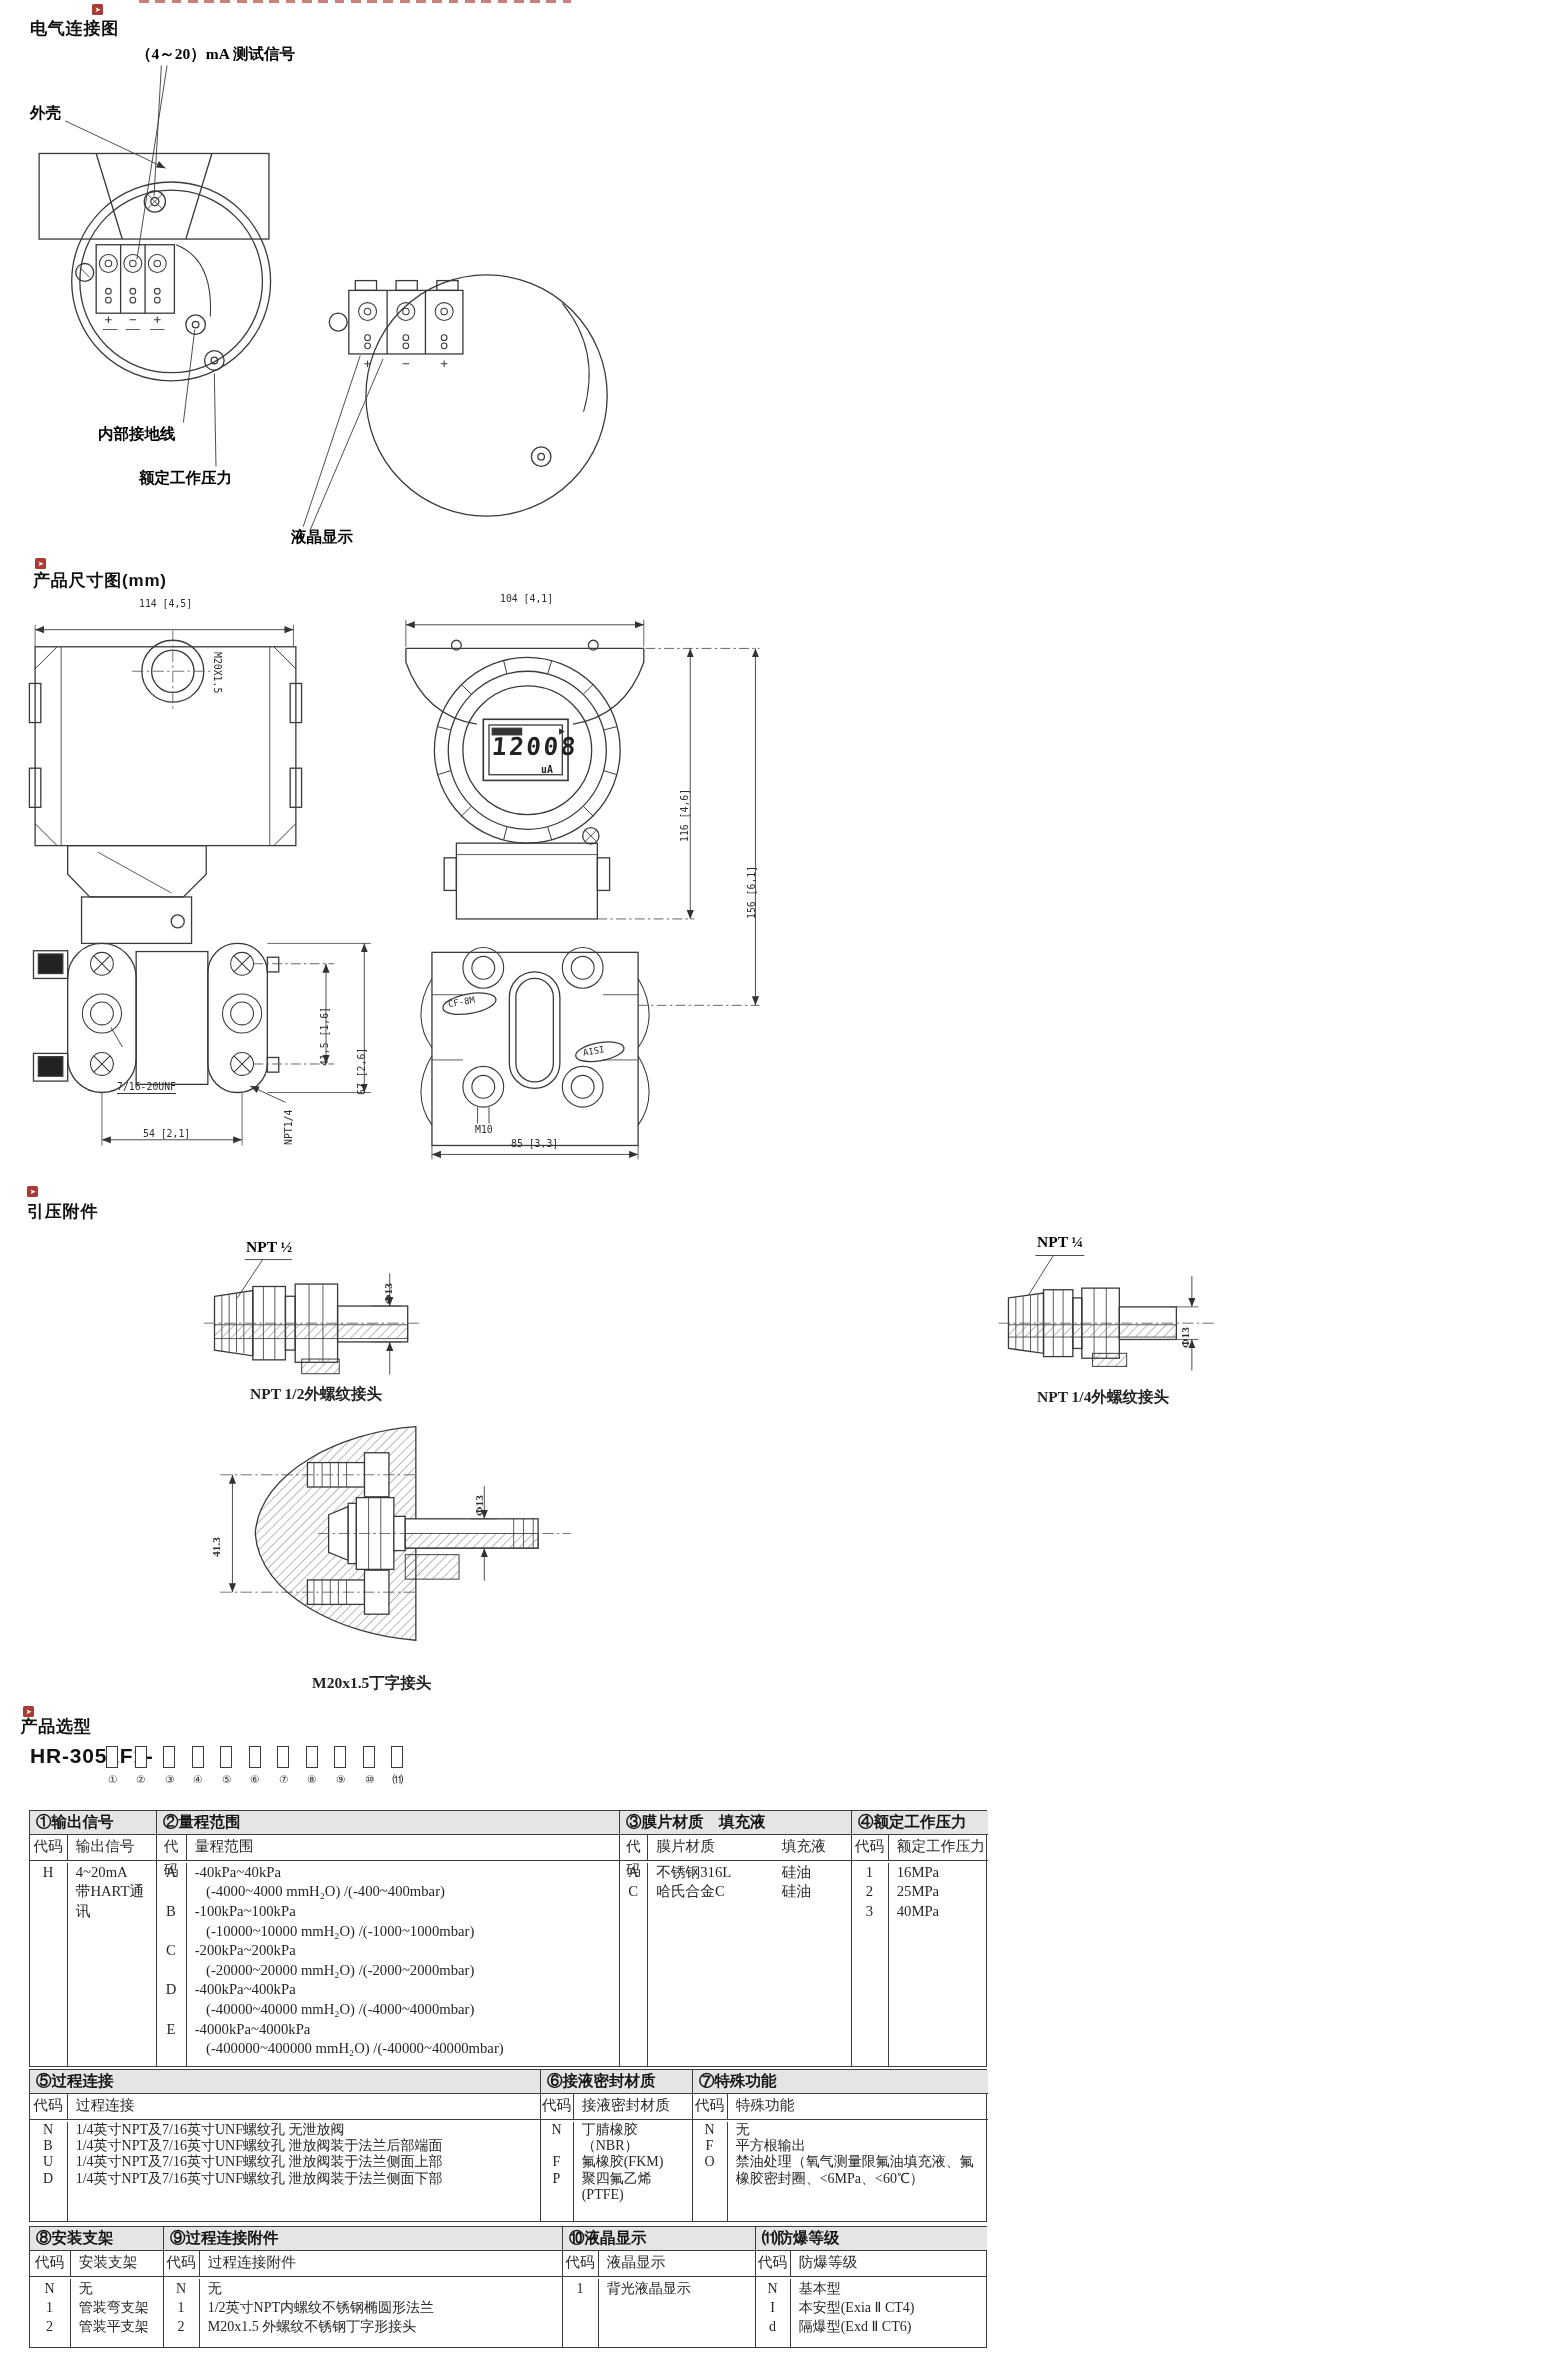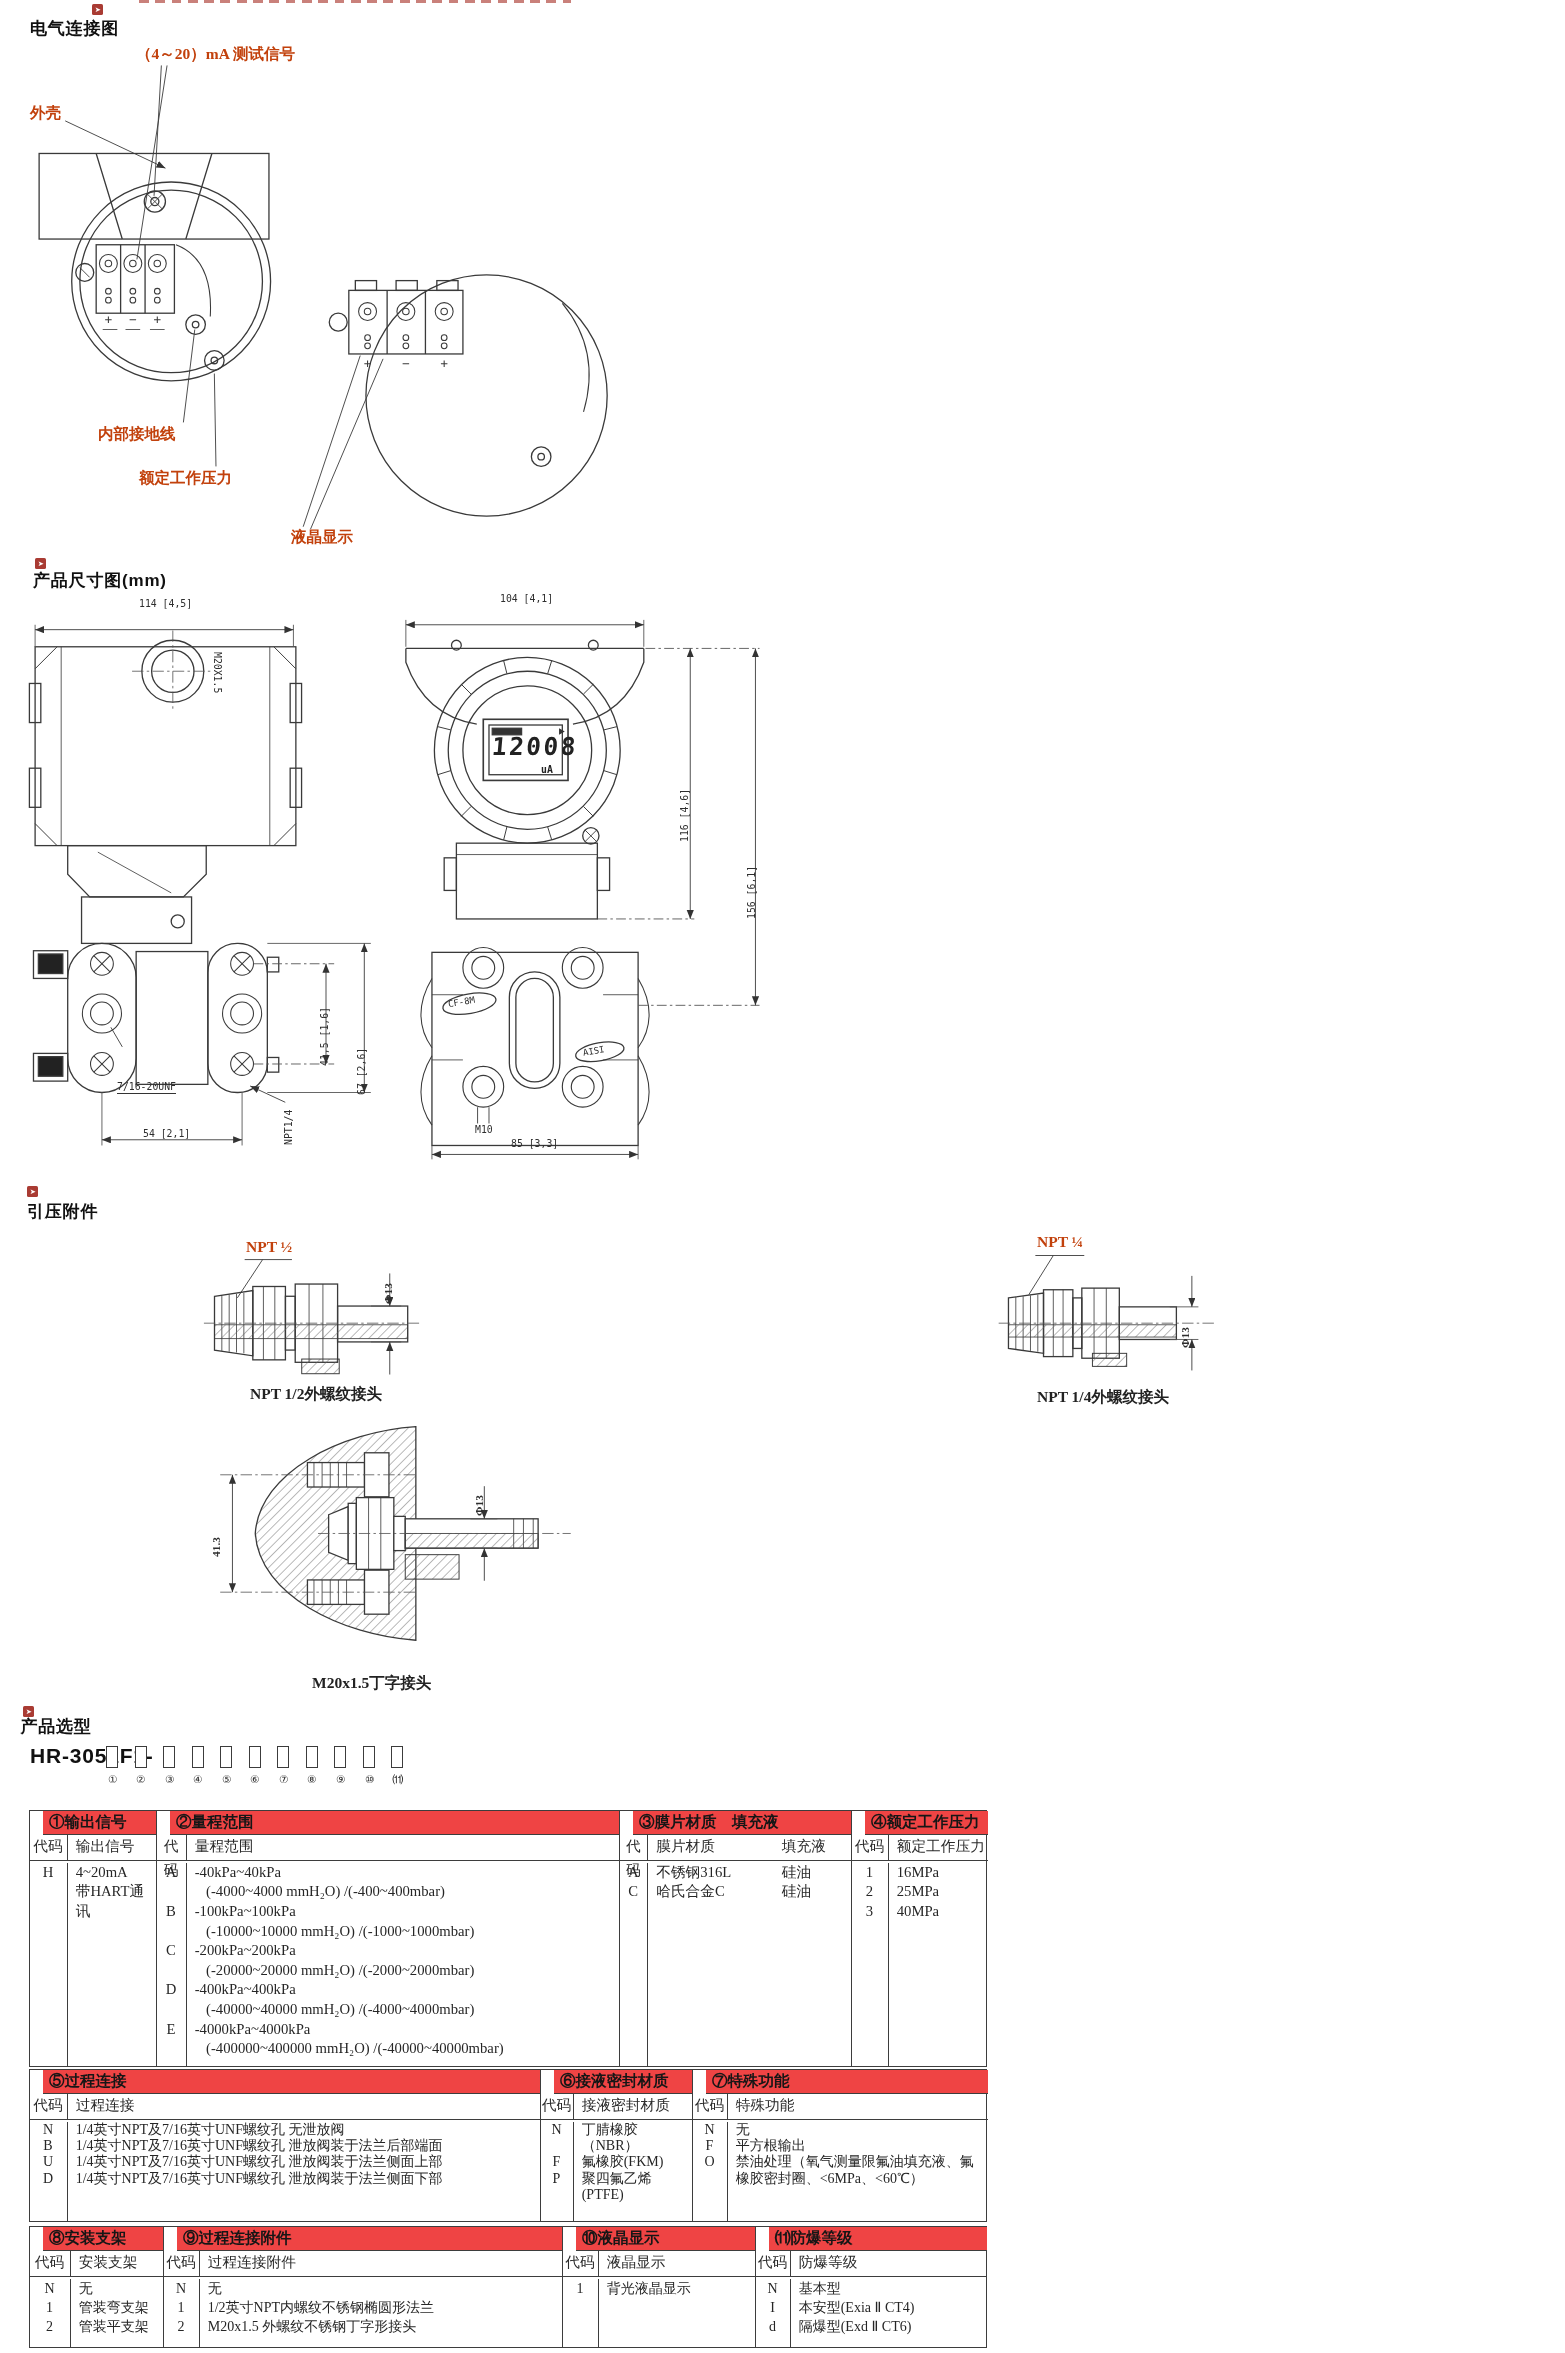--- a/index.html
+++ b/index.html
@@ -3,38 +3,38 @@
 <meta charset="utf-8">
 <style>
   html,body{margin:0;padding:0;background:#fff;}
   .page{position:relative;width:1565px;height:2354px;background:#ffffff;overflow:hidden;
         font-family:"Liberation Sans",sans-serif;color:#1f1f1f;}
   .remnant{position:absolute;left:139px;top:0;width:432px;height:3.3px;
      background:repeating-linear-gradient(90deg,#b24a42 0 9.8px,transparent 9.8px 16.3px);opacity:.7;}
   .mk{position:absolute;width:11.4px;height:11.4px;background:#a93b33;border-radius:1.6px;
       color:#fff;font-size:7.3px;line-height:11.4px;text-align:center;}
   .h2{position:absolute;font:bold 17px/1.1 "Liberation Sans",sans-serif;color:#111;letter-spacing:0.8px;}
-  .lbl{position:absolute;font:600 15.5px/1.15 "Liberation Serif",serif;color:#c2410c;white-space:nowrap;}
+  .lbl{position:absolute;font:600 15.5px/1.15 "Liberation Serif",serif;color:#000000;white-space:nowrap;}
   .cap{position:absolute;font:600 15.5px/1.15 "Liberation Serif",serif;color:#222;white-space:nowrap;}
   .dim{position:absolute;font:9.8px/1 "DejaVu Sans Mono",monospace;color:#2e2e2e;white-space:nowrap;}
   .dimB{position:absolute;font:bold 11.4px/1 "Liberation Serif",serif;color:#2e2e2e;white-space:nowrap;}
   .rot90{transform:rotate(90deg);transform-origin:0 0;}
   .rotm90{transform:rotate(-90deg);transform-origin:0 0;}
   .tilt{transform:rotate(-10deg);}
   .lcdv{position:absolute;font:bold 24.5px/1 "DejaVu Sans Mono",monospace;letter-spacing:2.4px;
         color:#222;transform:skewX(-5deg);}
   .lcdu{position:absolute;font:bold 9.8px/1 "DejaVu Sans Mono",monospace;color:#222;}
   .model{position:absolute;font:bold 21px/1 "Liberation Sans",sans-serif;color:#111;letter-spacing:0.8px;}
   .mbox{position:absolute;width:12.2px;height:22px;border:1.6px solid #3c3c3c;box-sizing:border-box;background:#fff;}
   .mnum{position:absolute;width:19.6px;text-align:center;font:10.6px/1 "Liberation Serif",serif;color:#222;}
   .band{position:absolute;left:28.5px;width:958px;border:1.6px solid #3d3d3d;display:flex;background:#fff;box-sizing:border-box;}
   .ts{display:flex;flex-direction:column;border-left:1.6px solid #3d3d3d;box-sizing:border-box;min-width:0;}
   .ts:first-child{border-left:none;}
-  .t-hd{background:#ef4444;border-bottom:1.6px solid #3d3d3d;font:bold 15.5px/22px "Liberation Serif",serif;
-        padding-left:6.5px;height:23px;flex:none;color:#161616;white-space:nowrap;overflow:hidden;margin-left:13px;}
+  .t-hd{background:#e5e5e5;border-bottom:1.6px solid #3d3d3d;font:bold 15.5px/22px "Liberation Serif",serif;
+        padding-left:6.5px;height:23px;flex:none;color:#161616;white-space:nowrap;overflow:hidden;}
   .t-cols{display:flex;border-bottom:1.2px solid #3d3d3d;flex:none;height:24.5px;
         font:14.7px/23.6px "Liberation Serif",serif;color:#2a2a2a;justify-content:space-between;}
   .t-bd{flex:1;display:flex;flex-direction:column;font:14.7px/19.6px "Liberation Serif",serif;color:#262626;padding-top:2.4px;}
   .b2 .t-bd{font:14px/16.3px "Liberation Serif",serif;}
   .b3 .t-bd{font:14px/19px "Liberation Serif",serif;}
   .tr{display:flex;flex:none;}
   .tr.fill{flex:1;}
   .cc{border-right:1.2px solid #3d3d3d;text-align:center;flex:none;box-sizing:border-box;}
   .cd{flex:1;padding-left:8.2px;min-width:0;}
   .mat{display:inline-block;width:122px;}

